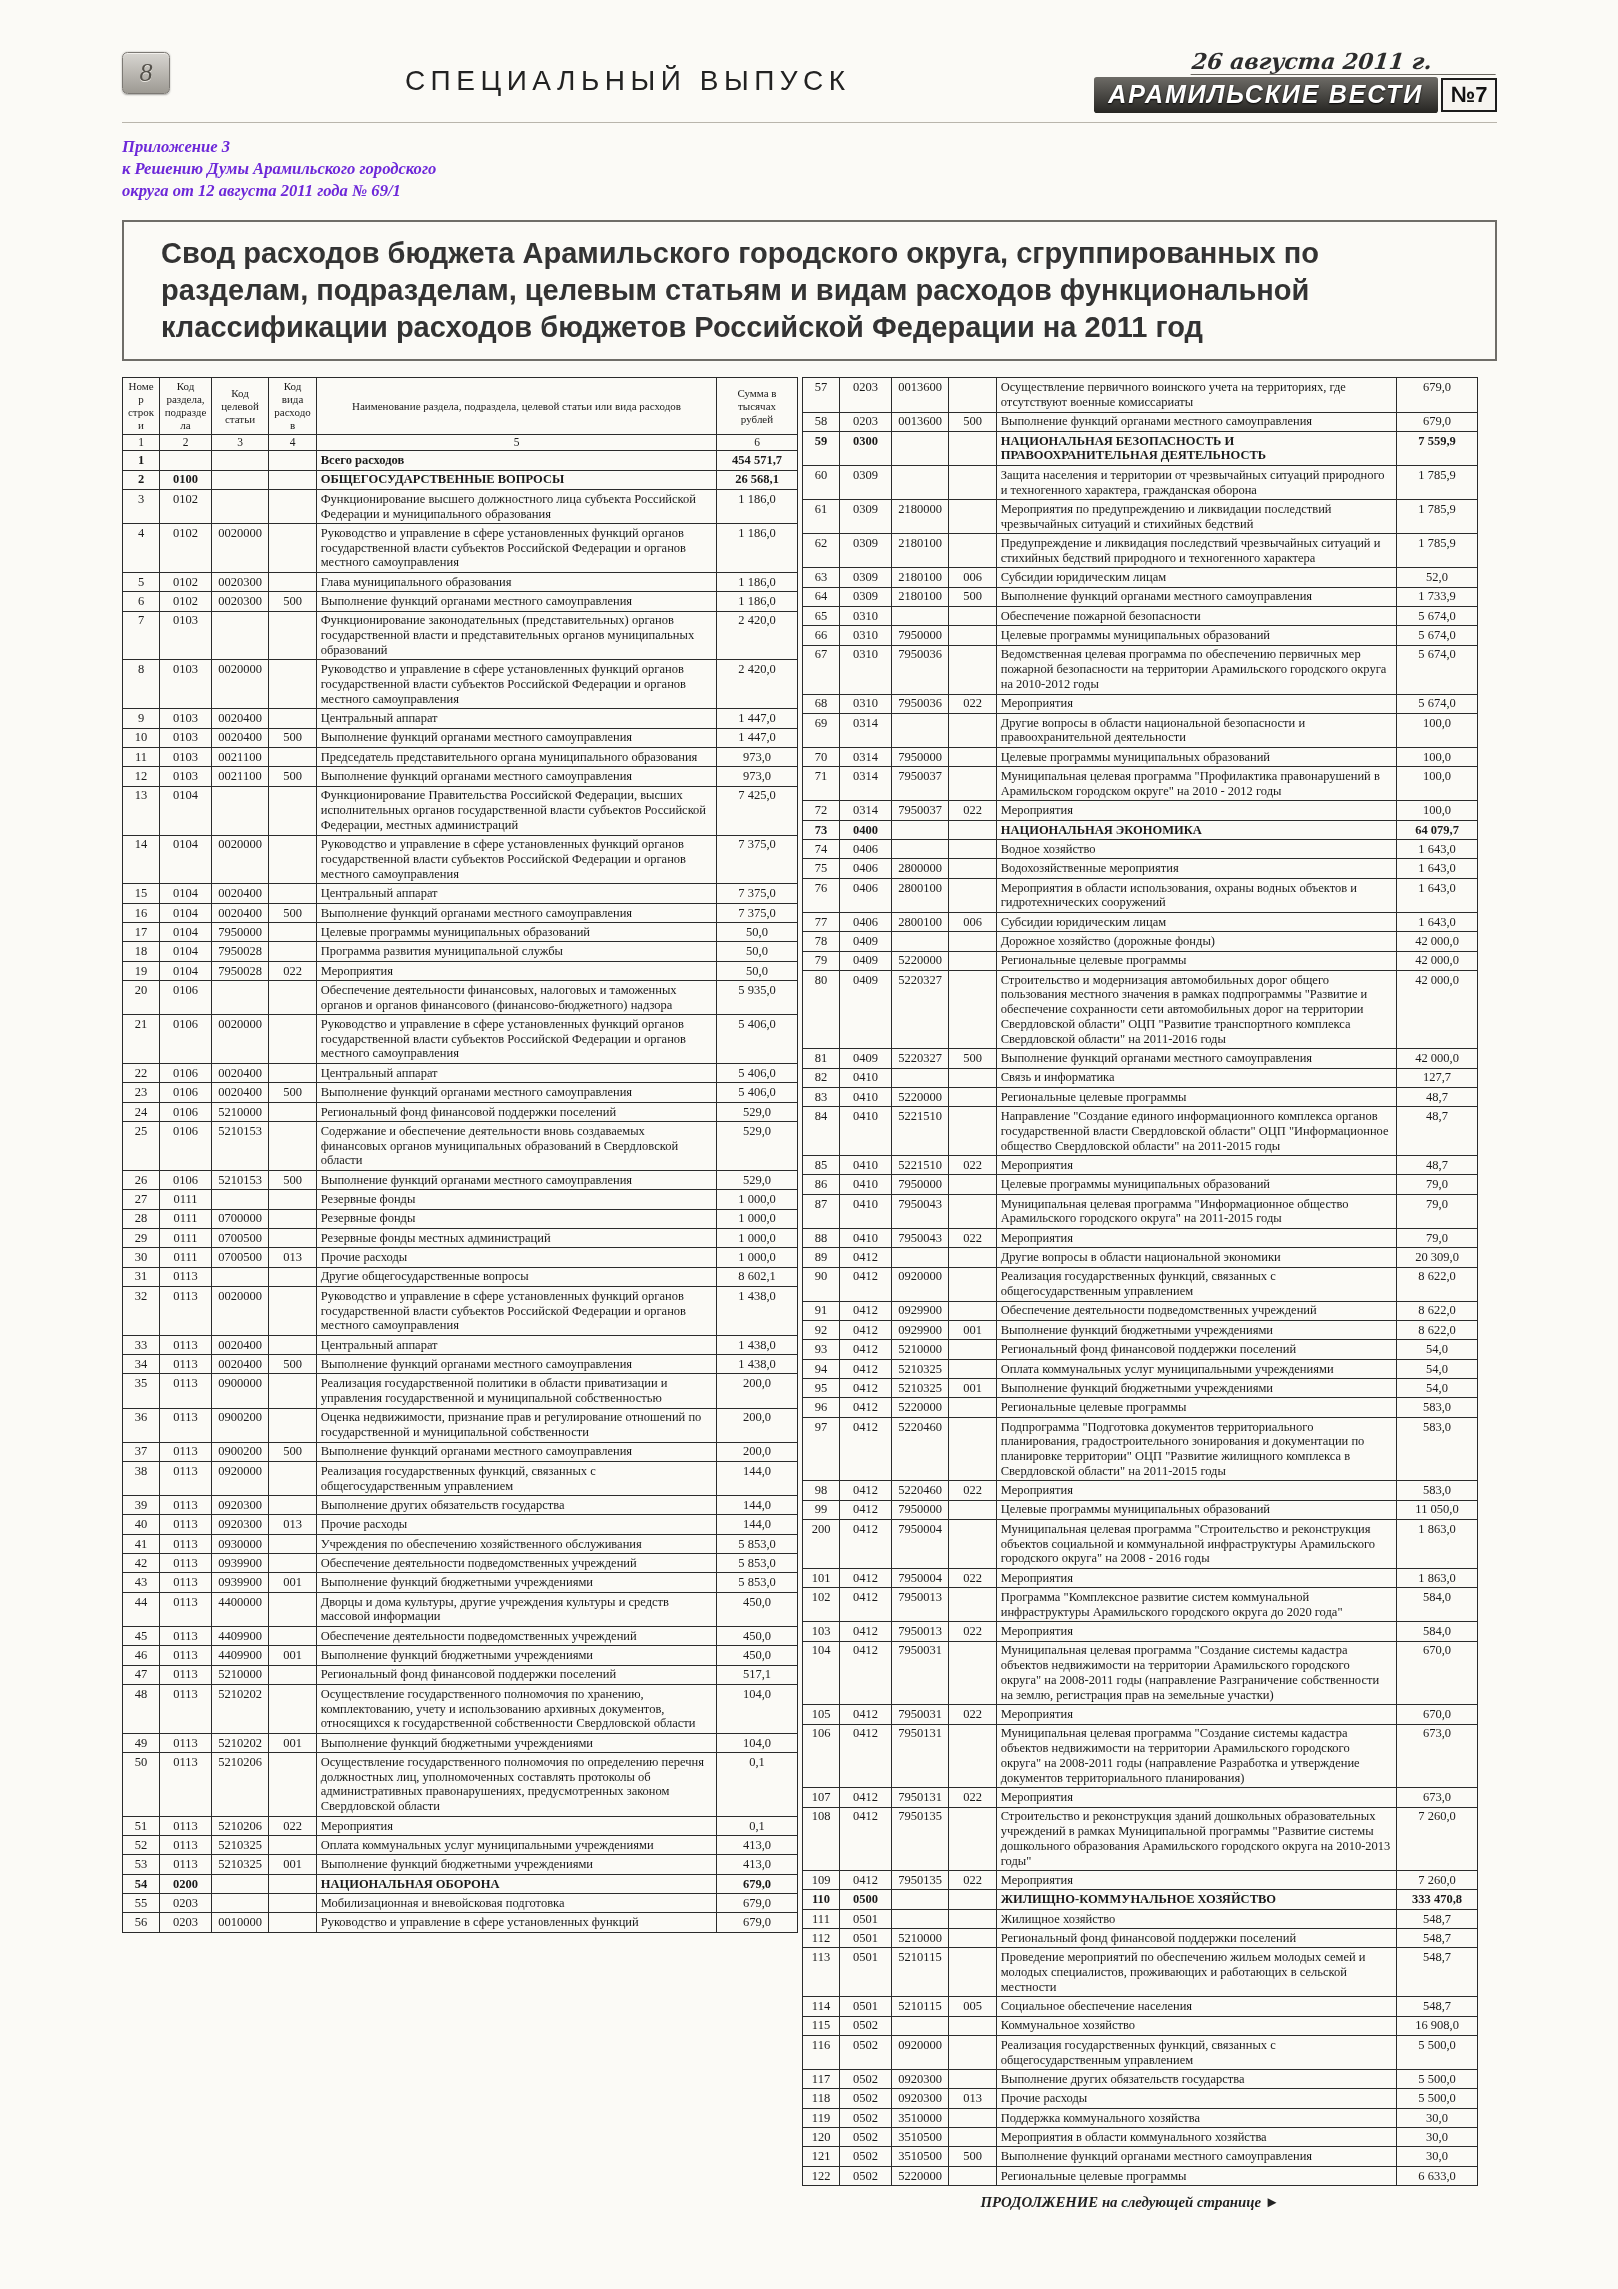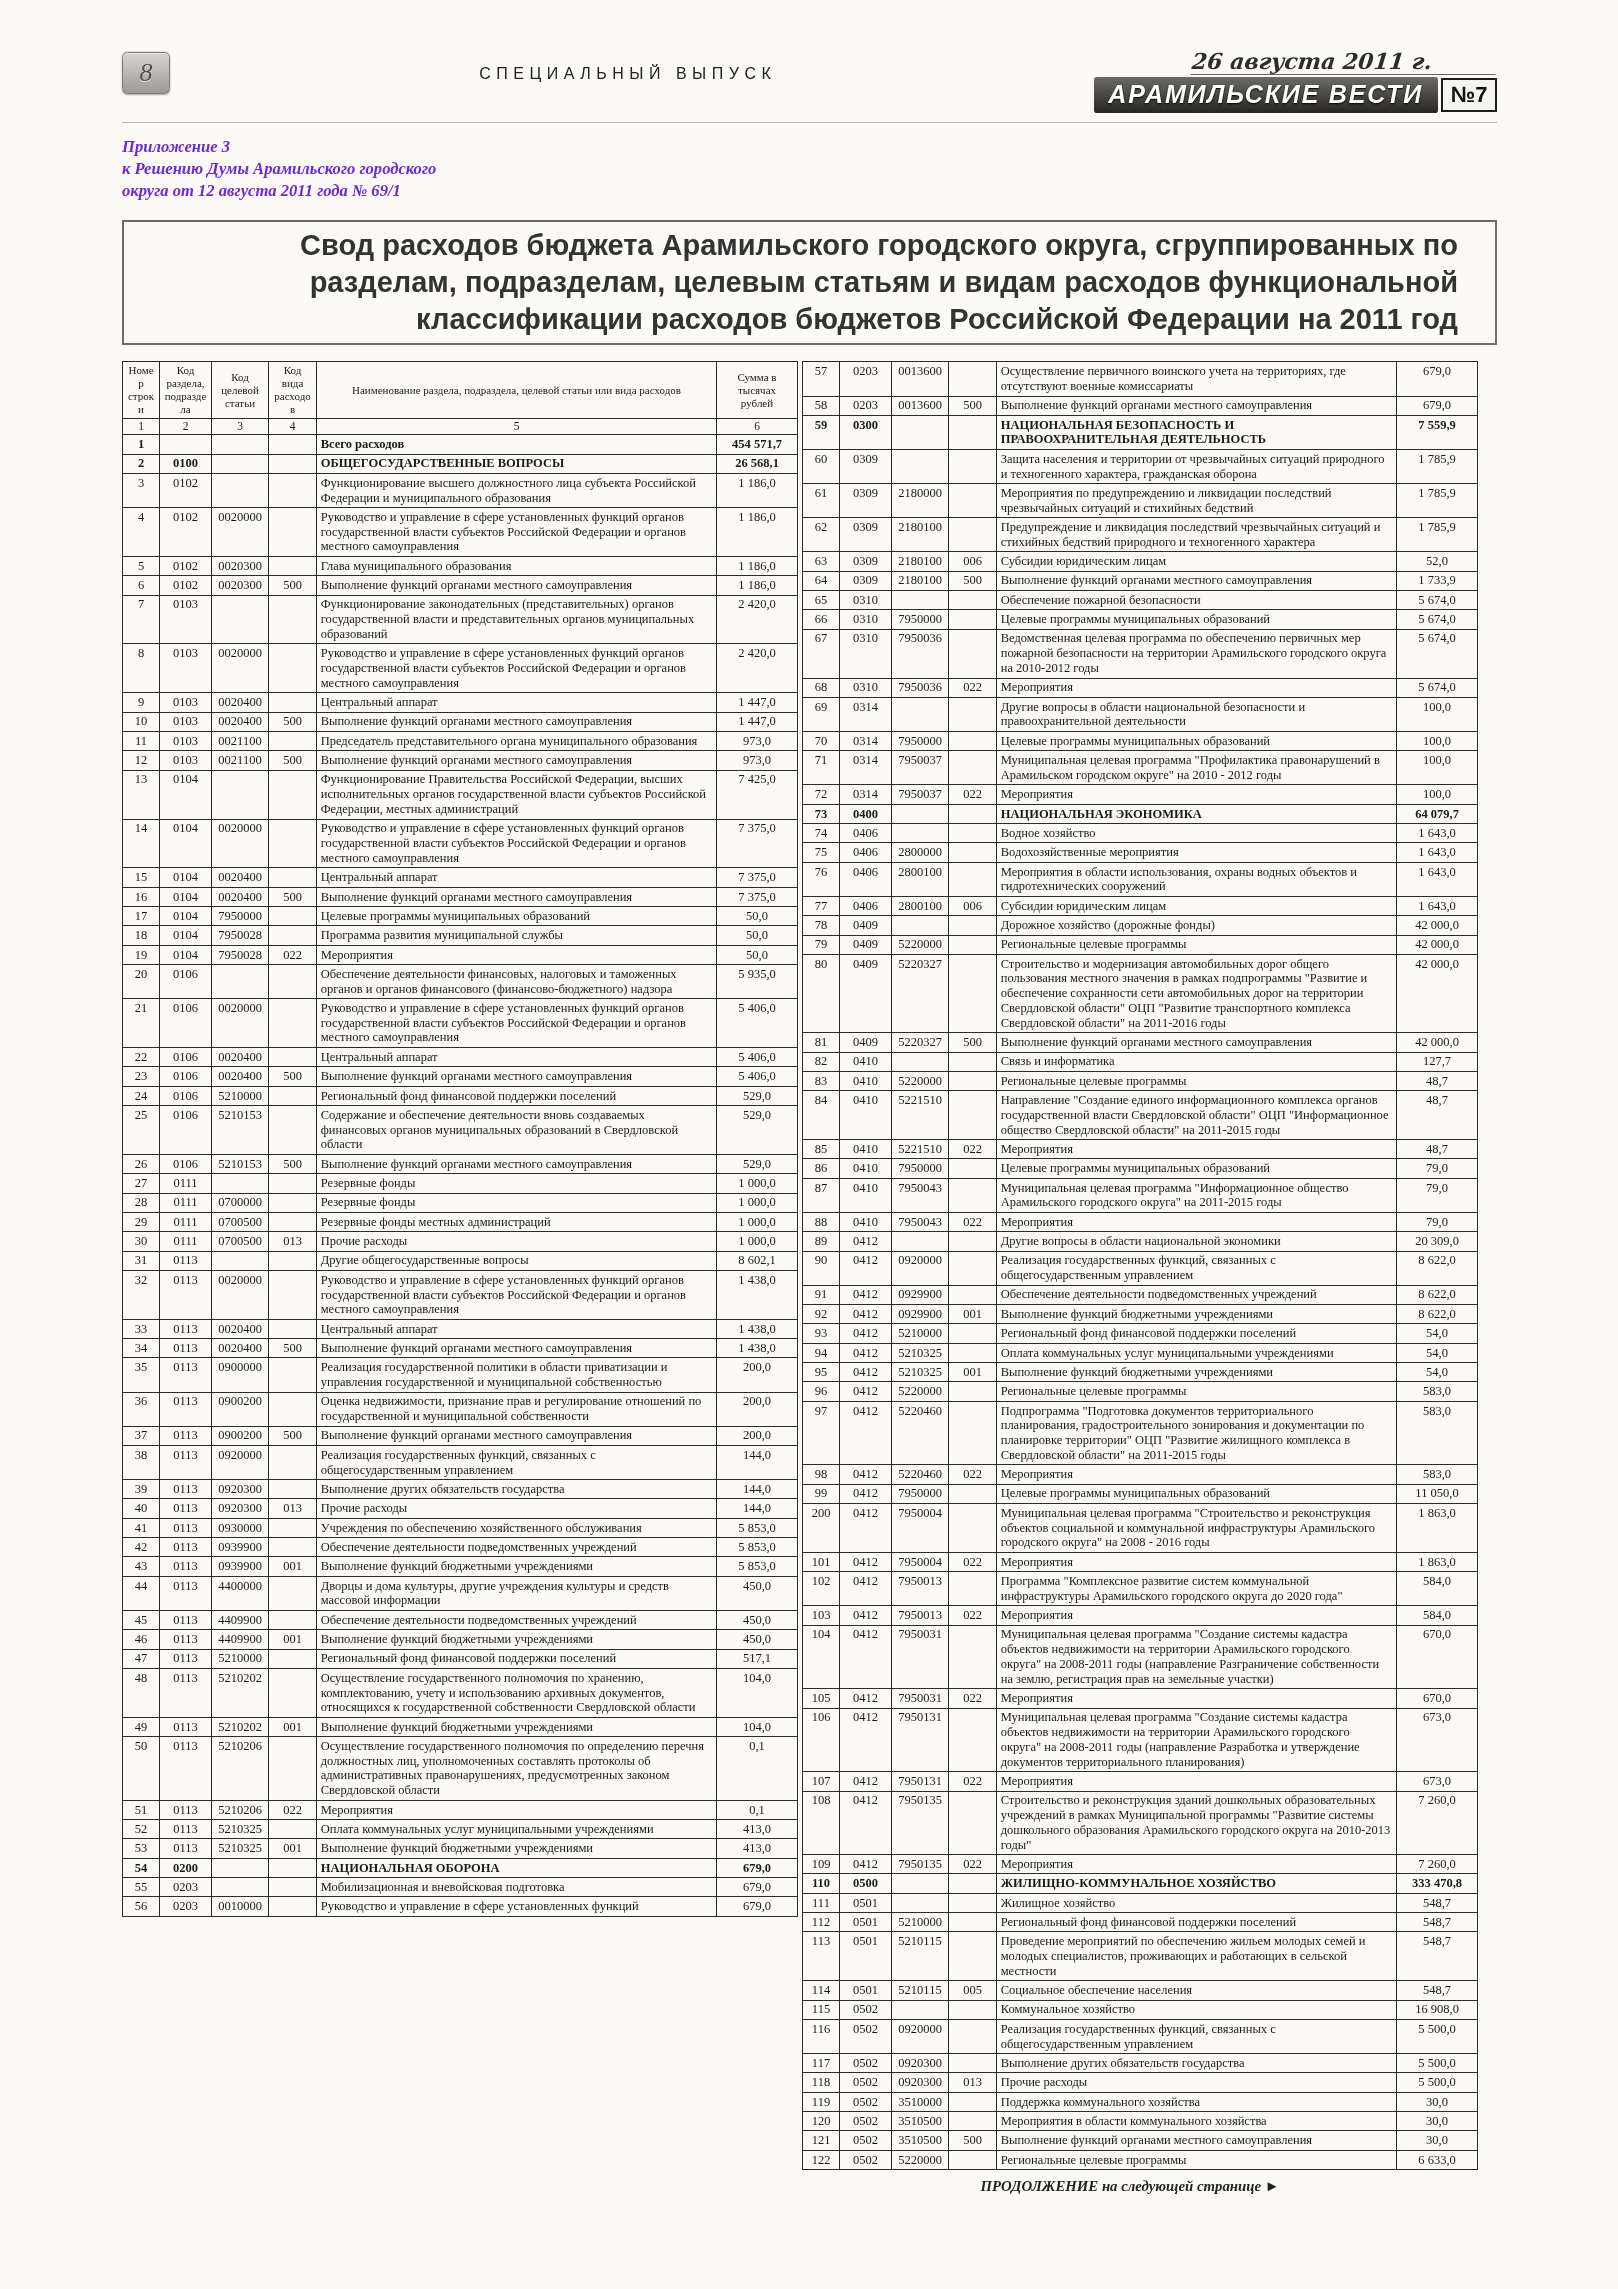--- a/index.html
+++ b/index.html
@@ -19,21 +19,21 @@
     width:48px; height:42px; margin-top:3.7px;
     background:linear-gradient(#d8d6d1,#9d9a93);
     border:0.9px solid #7c7974; border-radius:5.5px;
     box-shadow: inset 0 0.9px 0 #f2f0ec, 0 0.9px 1.8px rgba(0,0,0,.35);
     display:flex; align-items:center; justify-content:center;
     font-size:26px; font-style:italic; color:#54514b;
     text-shadow:0 0.9px 0 #ece9e3;
   }
   .section-title {
     font-family:"Liberation Sans", sans-serif;
-    font-size:16px; letter-spacing:5.5px; font-weight:500;
+    font-size:28px; letter-spacing:5.5px; font-weight:500;
     margin-top:16.6px; color:#222;
   }
   .masthead { text-align:right; }
   .issue-date {
     font-family:"DejaVu Serif", serif; font-style:italic; font-weight:bold;
     font-size:22px; color:#2d2d2d; padding-right:65px;
     border-bottom:1.8px solid #6a675f; display:inline-block; transform:skewX(-6deg);
   }
   .brand-row { display:flex; align-items:center; justify-content:flex-end; margin-top:1.8px;padding-left:8px; }
   .brand {
@@ -48,21 +48,21 @@
     font-family:"Liberation Sans", sans-serif; font-weight:bold;
     font-size:22px; padding:1.8px 7.4px; margin-left:3.7px;
   }
 
   
   .appendix { margin-top:13px; font-style:italic; font-weight:bold; font-size:16.6px; line-height:1.3; color:#6d28d9; }
 
   
   .title-box {
     border:2.8px solid #6f6d68; margin:18.5px 0 16.6px 0;
-    padding:5px 37px; text-align:right;
+    padding:13px 37px; text-align:left;
   }
   .title-box .doc-title {
     font-family:"Liberation Sans", sans-serif; font-weight:bold;
     font-size:29px; line-height:1.28; color:#333;
   }
 
   
   .tables-wrap { display:flex; gap:24px; align-items:flex-start; }
   .col-left, .col-right { width:656px; }
   table.budget { border-collapse:collapse; width:676px; table-layout:fixed;

